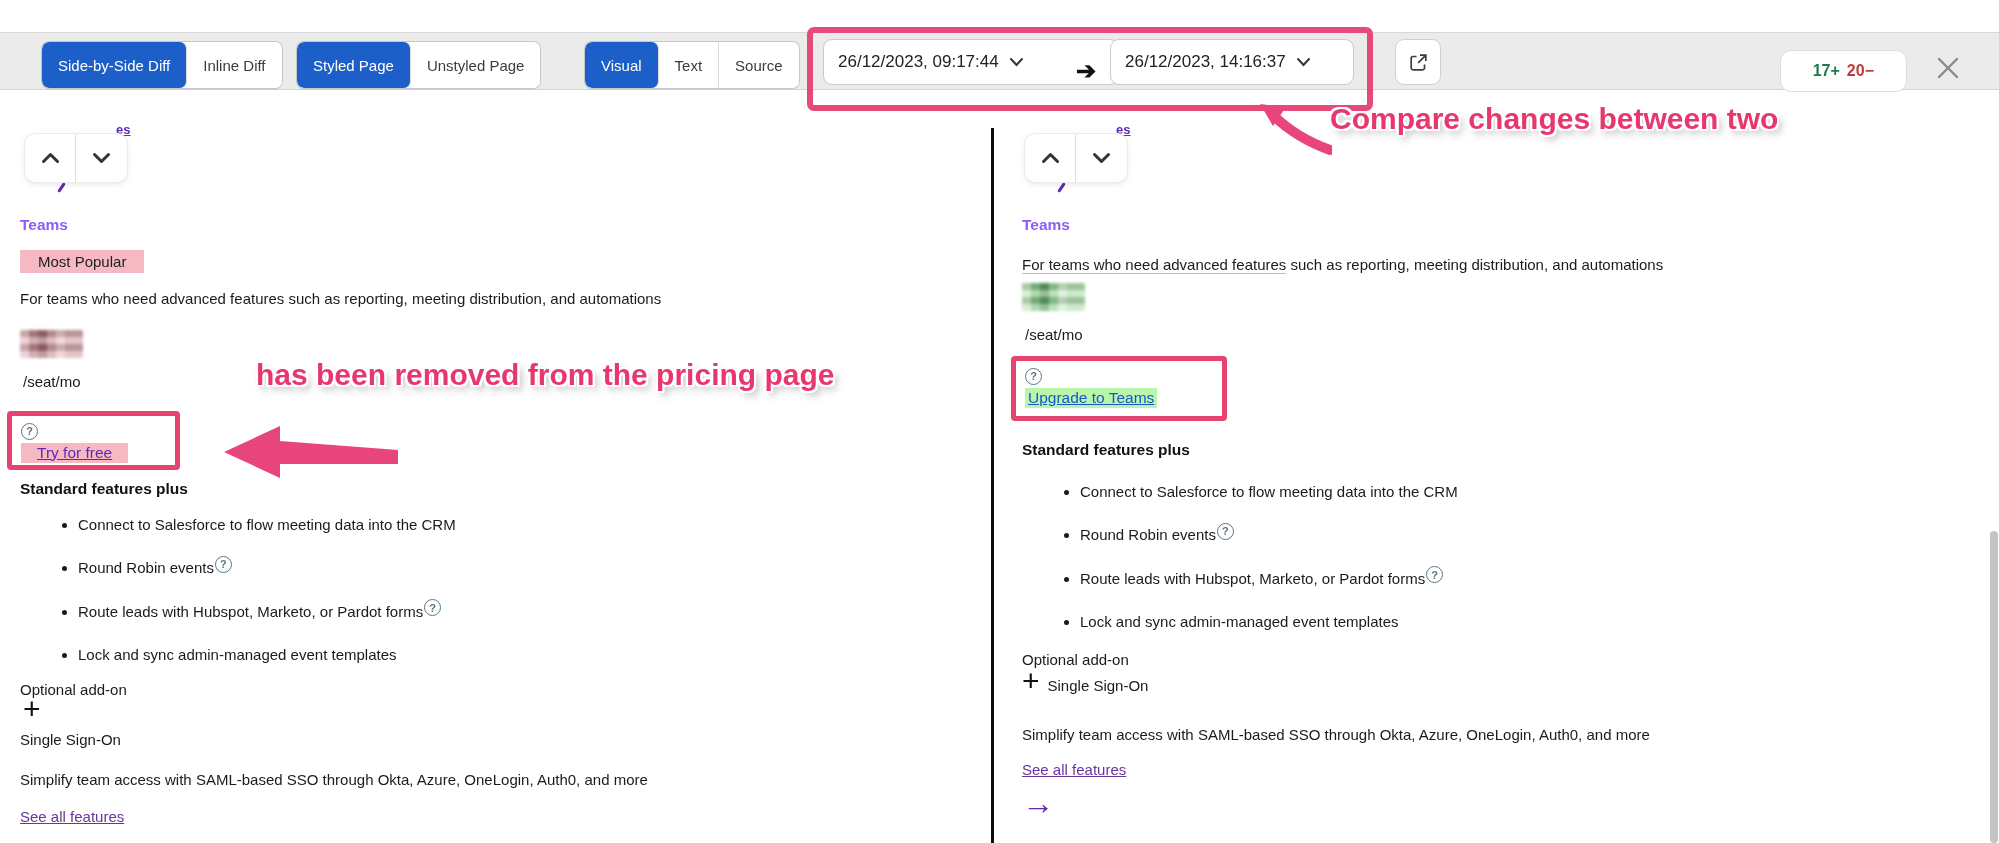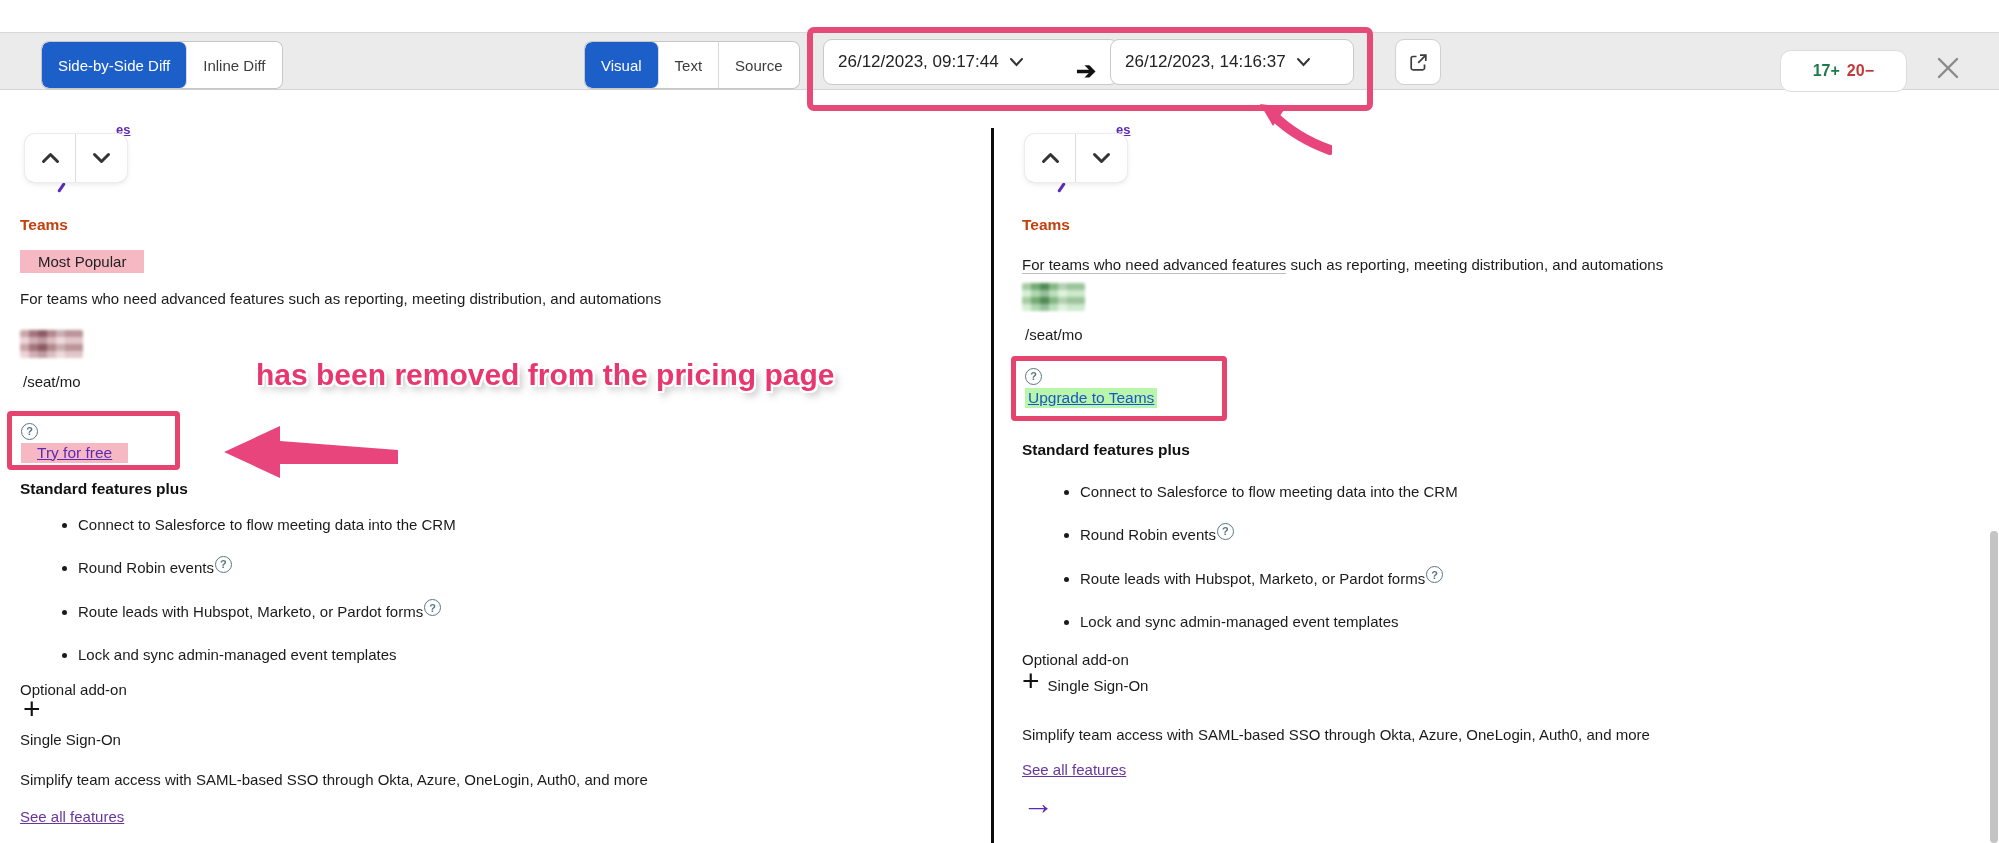--- a/index.html
+++ b/index.html
@@ -50,21 +50,21 @@
 
   .navbox {
     left:5px; top:4px; width:102px; height:48px; background:#fff; border-radius:10px;
     box-shadow:0 0 0 1px #ececec, 0 2px 6px rgba(0,0,0,.10); display:flex; z-index:2;
   }
   .navbox .navbtn { position:relative; width:51px; height:48px; display:flex; align-items:center; justify-content:center; cursor:pointer; }
   .navbox .navbtn:first-child { border-right:1px solid #ddd; }
   .clipped-link { top:-8px; color:#5e2ab5; font-size:13px; font-weight:bold; text-decoration:underline; z-index:1; }
   .purple-tick { width:11px; height:3px; background:#5e2ab5; border-radius:2px; transform:rotate(-55deg); }
 
-  .plan-title { font-size:15.5px; font-weight:bold; color:#c2410c; }
+  .plan-title { font-size:15.5px; font-weight:bold; color:#8b5cf6; }
   .badge { background:#f6b9c3; color:#222; font-size:15px; padding:3px 18px; }
   .desc { font-size:15px; color:#1b1b1b; white-space:nowrap; }
   .desc .changed { position:static; border-bottom:1px solid #bdbdbd; }
   .price-redacted { width:63px; height:28px; filter:blur(1.5px); border-radius:2px; }
   .price-pink {
     background:
       repeating-linear-gradient(0deg, rgba(255,255,255,.35) 0 7px, rgba(0,0,0,.12) 7px 14px),
       repeating-linear-gradient(90deg, #e5bcc0 0 9px, #b9848c 9px 18px, #9e6671 18px 27px, #c99aa0 27px 36px, #e5c6c9 36px 45px, #d3a8ad 45px 63px);
   }
   .price-green {
@@ -111,20 +111,24 @@
 
 <div class="page">
 
   <div class="toolbar">
 
     <div class="seg" style="left:42px">
       <button class="active">Side-by-Side Diff</button>
       <button>Inline Diff</button>
     </div>
 
+    <div class="seg" style="left:297px">
+      <button class="active">Styled Page</button>
+      <button>Unstyled Page</button>
+    </div>
 
     <div class="seg" style="left:585px">
       <button class="active">Visual</button>
       <button>Text</button>
       <button>Source</button>
     </div>
 
     <div class="pink-frame" style="left:807px; top:-6px; width:566px; height:84px;"></div>
 
     <div class="date-select" style="left:823px; top:6px; width:296px;">
@@ -251,20 +255,21 @@
     <div class="plus-row" style="left:0; top:538px;">
       <span class="plus-glyph">+</span>
       <span class="plain">Single Sign-On</span>
     </div>
     <div class="plain" style="left:0; top:596px; white-space:nowrap;">Simplify team access with SAML-based SSO through Okta, Azure, OneLogin, Auth0, and more</div>
     <a class="see-all" style="left:0; top:631px;">See all features</a>
     <div class="next-arrow" style="left:0; top:658px;">→</div>
   </div>
 
   <div class="annot" style="left:1330px; top:96px;">
+    <div style="position:static">Compare changes between two</div>
   </div>
   <svg class="annot-arrow" style="left:1256px; top:100px;" width="76" height="58" viewBox="0 0 76 58">
     <path d="M4 4 L30 7 L17 26 Z" fill="#e8457c"></path>
     <path d="M17 15 C 34 32, 52 42, 74 50" fill="none" stroke="#e8457c" stroke-width="10" stroke-linecap="round"></path>
   </svg>
 
   <div class="annot" style="left:256px; top:352px;">
     <div style="position:static">has been removed from the pricing page</div>
   </div>
   <svg class="annot-arrow" style="left:222px; top:424px;" width="180" height="58" viewBox="0 0 180 58">

